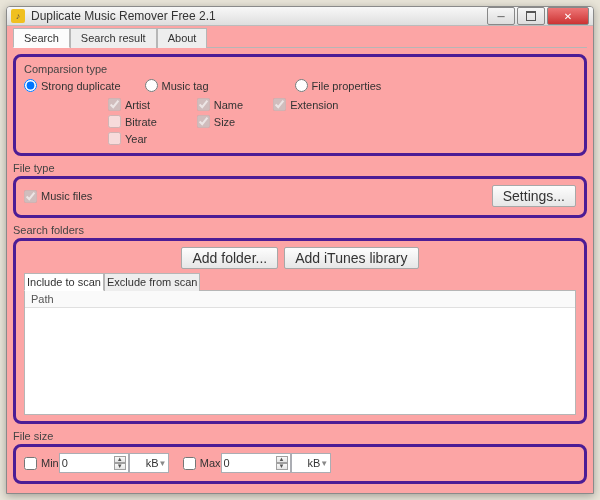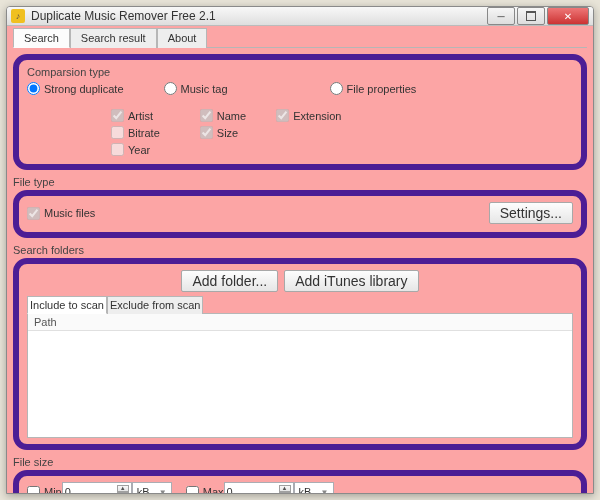--- a/index.html
+++ b/index.html
@@ -10,44 +10,44 @@
 .titlebar .title{flex:1;font-size:12px;color:#333}
 .win-btns{display:flex;gap:0}
 .win-btn{width:28px;height:18px;border:1px solid #888;background:linear-gradient(#f6f6f6,#ddd);display:flex;align-items:center;justify-content:center;font-size:10px;border-radius:2px;margin-left:2px}
 .win-btn.close{background:linear-gradient(#e77,#c33);color:#fff;width:42px}
 .win-btn.max{position:relative}
 .win-btn.max::after{content:"";width:8px;height:7px;border:1px solid #555;border-top-width:2px}
 .content{flex:1;padding:2px 6px 4px;display:flex;flex-direction:column;background:#fca5a5}
 .tabs{display:flex;border-bottom:1px solid #b6b6b6;margin-bottom:6px}
 .tab{padding:3px 10px;border:1px solid #b6b6b6;border-bottom:none;background:#eee;margin-right:0;margin-bottom:-1px;font-size:11px;cursor:pointer}
 .tab.active{background:#fcfcfc;border-bottom:1px solid #fcfcfc}
-.group{border:6px solid #4c1d95;border-radius:14px;padding:6px 8px 8px;margin-bottom:6px;position:relative}
+.group{border:3px solid #4c1d95;border-radius:8px;padding:6px 8px 8px;margin-bottom:6px;position:relative}
 .group-label{font-size:11px;color:#444;margin-bottom:4px}
-.radios{display:flex;gap:40px;align-items:flex-end;margin-bottom:14px}
+.radios{display:flex;gap:24px;align-items:flex-end;margin-bottom:6px}
 .radio-item{display:flex;align-items:center;gap:4px}
 input[type=radio],input[type=checkbox]{width:13px;height:13px;margin:0}
 .check-cols{display:flex;gap:70px;margin-left:114px}
 .check-col{display:flex;flex-direction:column;gap:4px}
 .check-item{display:flex;align-items:center;gap:4px;color:#8a8a8a}
 .check-item.enabled{color:#333}
 .ftype{display:flex;align-items:center}
 .ftype .spacer{flex:1}
 .btn{background:linear-gradient(#fdfdfd,#e6e6e6);border:1px solid #a8a8a8;border-radius:2px;padding:2px 10px;font-size:14px;cursor:pointer}
 .folder-btns{display:flex;justify-content:center;gap:6px;margin-bottom:4px}
 .subtabs{display:flex;border-bottom:1px solid #b6b6b6}
 .subtab{padding:2px 2px;border:1px solid #b6b6b6;border-bottom:none;background:#eee;margin-bottom:-1px;font-size:11px;cursor:pointer}
 .subtab.active{background:#fff;border-bottom:1px solid #fff}
 .path-container{border:1px solid #b6b6b6;border-top:none;background:#fff;height:124px}
 .path-header{padding:2px 6px;border-bottom:1px solid #e0e0e0;font-size:11px;color:#555;background:#fafafa}
 .filesize-row{display:flex;align-items:center;}
 .num-input{width:70px;height:20px;border:1px solid #abadb3;background:#fff;display:flex;align-items:center;padding:0 2px}
 .num-input input{border:none;width:48px;font-size:11px;outline:none;background:transparent}
 .spin{display:flex;flex-direction:column;margin-left:auto}
 .spin span{width:12px;height:7px;border:1px solid #a0a0a0;background:linear-gradient(#f9f9f9,#e5e5e5);font-size:6px;line-height:5px;text-align:center;color:#555}
-.unit{width:40px;height:20px;border:1px solid #abadb3;background:#fff;display:flex;align-items:center;padding:0 4px;font-size:11px;color:#555}
+.unit{width:40px;height:20px;border:1px solid #abadb3;background:#fff;display:flex;align-items:center;padding:0 16px;font-size:11px;color:#555}
 .unit .dd{margin-left:auto;font-size:8px;color:#888}
 .start-row{display:flex;justify-content:center;margin-top:6px}
 .start-btn{display:flex}
 .start-btn .main{width:130px;padding:3px 0;text-align:center;border:1px solid #999;background:linear-gradient(#fdfdfd,#e3e3e3);border-radius:2px 0 0 2px}
 .start-btn .drop{width:16px;border:1px solid #999;border-left:none;background:linear-gradient(#fdfdfd,#e3e3e3);border-radius:0 2px 2px 0;display:flex;align-items:center;justify-content:center;font-size:8px}
 .section-label{font-size:11px;margin-bottom:2px;color:#444}
 </style>
 </head>
 <body>
 

